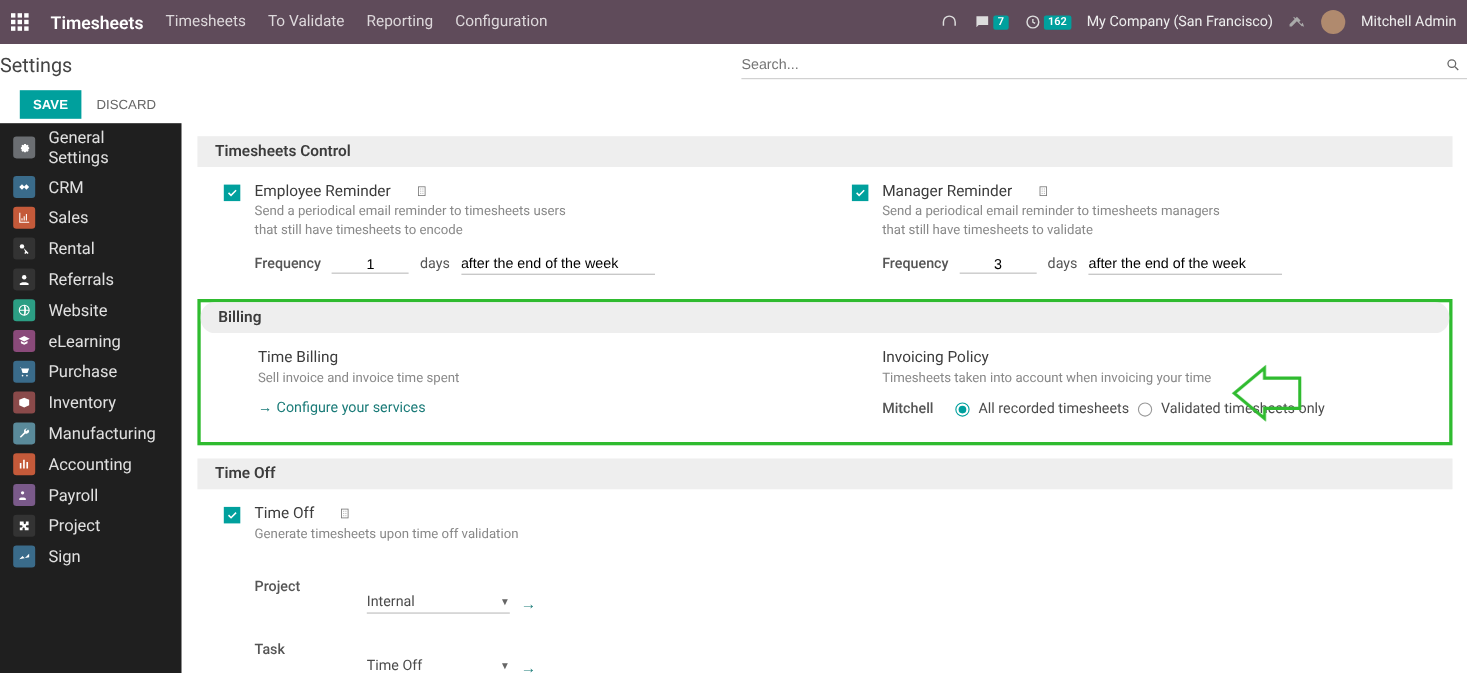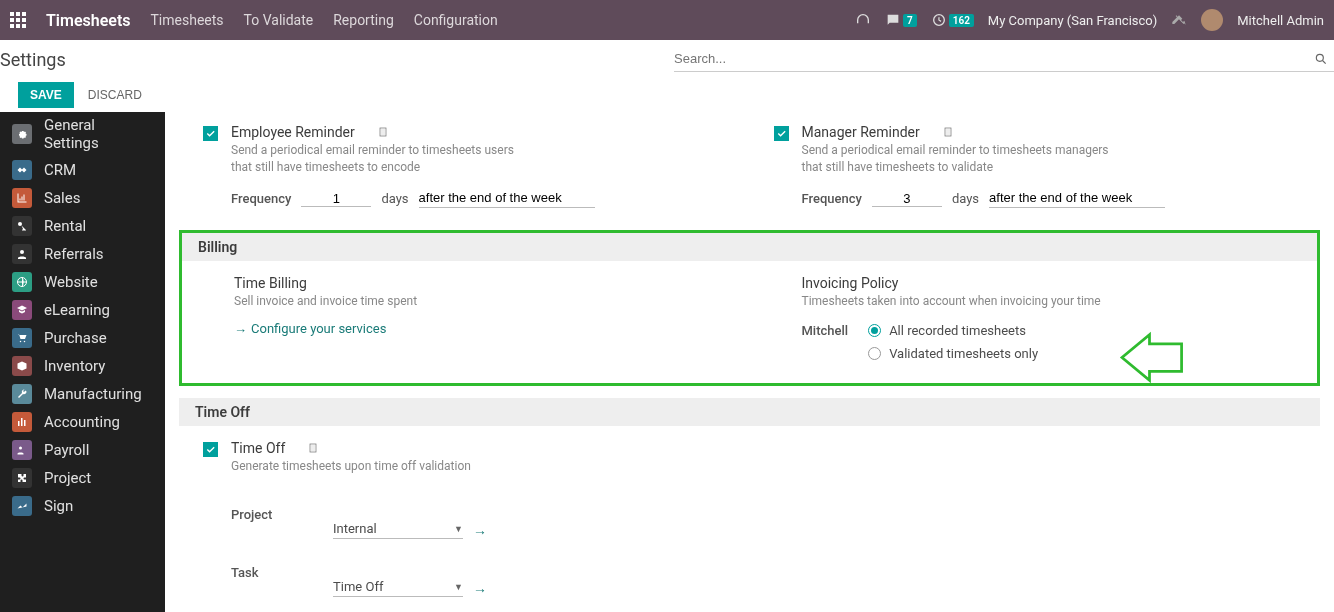--- a/index.html
+++ b/index.html
@@ -35,41 +35,41 @@
 
 .body-wrap { display: flex; height: 500px; }
 .sidebar { width: 165px; background: #1f1f1f; color: #ddd; overflow-y: auto; flex-shrink: 0; }
 .sidebar-item { display: flex; align-items: center; gap: 12px; padding: 4px 12px; cursor: pointer; font-size: 15px; color: #e0e0e0; }
 .sidebar-icon-box { width: 20px; height: 20px; border-radius: 3px; display: flex; align-items: center; justify-content: center; flex-shrink: 0; }
 .sidebar-icon-box svg { width: 12px; height: 12px; fill: #fff; }
 .content { flex: 1; overflow-y: auto; background: #fff; padding-top: 12px; }
 
 .section-header { background: #eeeeee; padding: 6px 16px; margin: 0 14px 14px 14px; font-weight: 600; color: #3c3c3c; font-size: 14px; }
 .billing-wrap { border: 3px solid #2fbb2f; margin: 0 14px 12px 14px; }
-.billing-wrap .section-header { margin-left:0; margin-right:0; }
+.billing-wrap .section-header { margin-left:0; margin-right:0;border-radius:13px; }
 .settings-row { display: flex; margin: 0 14px 22px 14px; }
 .billing-wrap .settings-row { margin: 0 0 22px 0; }
 .setting-block { width: 50%; display: flex; padding: 0 8px 0 24px; }
 .check-col { width: 28px; padding-top: 2px; }
 .check-box { width: 15px; height: 15px; background: #00a09d; display: flex; align-items: center; justify-content: center; cursor: pointer; }
 .check-box svg { width: 11px; height: 11px; fill: none; stroke: #fff; stroke-width: 3; }
 .setting-body { flex: 1; }
 .setting-title { font-size: 14px; color: #3c3c3c; display: flex; align-items: center; gap: 22px; }
 .small-icon { width: 12px; height: 12px; }
 .setting-desc { font-size: 12px; color: #888; margin-top: 2px; line-height: 1.4; }
 .freq-row { display: flex; align-items: center; gap: 10px; margin-top: 14px; font-size: 13px; }
 .freq-label { color: #555; font-weight: 500; }
 .num-input { width: 70px; border: none; border-bottom: 1px solid #bbb; text-align: center; font-size: 13px; outline: none; }
 .unit-label { color: #555; }
 .select-like { border: none; border-bottom: 1px solid #bbb; font-size: 13px; min-width: 140px; outline: none; background: transparent; cursor: pointer; padding-bottom: 2px; }
 .link-action { color: #1a7b78; font-size: 13px; cursor: pointer; display: inline-flex; align-items: center; gap: 4px; margin-top: 12px; }
 .link-action .arrow { font-weight: 600; }
 .radio-row { display: flex; gap: 20px; margin-top: 14px; font-size: 13px; }
 .radio-label-col { color: #555; font-weight: 500; }
-.radio-opts { display: flex; flex-direction: column; gap: 8px; }
+.radio-opts { display: flex; flex-direction: row; gap: 8px; }
 .radio-opt { display: flex; align-items: center; gap: 8px; cursor: pointer; }
 .radio-circle { width: 13px; height: 13px; border-radius: 50%; border: 1.5px solid #999; display: flex; align-items: center; justify-content: center; }
 .radio-circle.checked { border-color: #00a09d; }
 .radio-dot { width: 7px; height: 7px; border-radius: 50%; background: #00a09d; }
 .field-row { display: flex; align-items: center; gap: 12px; margin-top: 14px; font-size: 13px; }
 .field-label { width: 90px; color: #555; font-weight: 500; }
 .field-input-wrap { display: flex; align-items: center; gap: 10px; margin-top: 32px; }
 .dropdown-input { width: 130px; display: flex; justify-content: space-between; align-items: center; border-bottom: 1px solid #bbb; cursor: pointer; padding-bottom: 2px; }
 .dropdown-input .caret { font-size: 9px; color: #666; }
 .ext-arrow { color: #1a7b78; font-size: 14px; cursor: pointer; font-weight: 600; }
@@ -263,20 +263,21 @@
             <path d="M3 17l6-6 4 4 8-8v6"></path>
             <path d="M3 21h18"></path>
           </svg>
         </div>
         <span>Sign</span>
       </div>
   </div>
 
   <div class="content">
 
+    <div class="section-header">Timesheets Control</div>
 
     <div class="settings-row">
       <div class="setting-block">
         <div class="check-col">
           <div class="check-box">
               <svg viewBox="0 0 24 24">
                 <path d="M5 12l5 5L20 7"></path>
               </svg>
             </div>
         </div>

